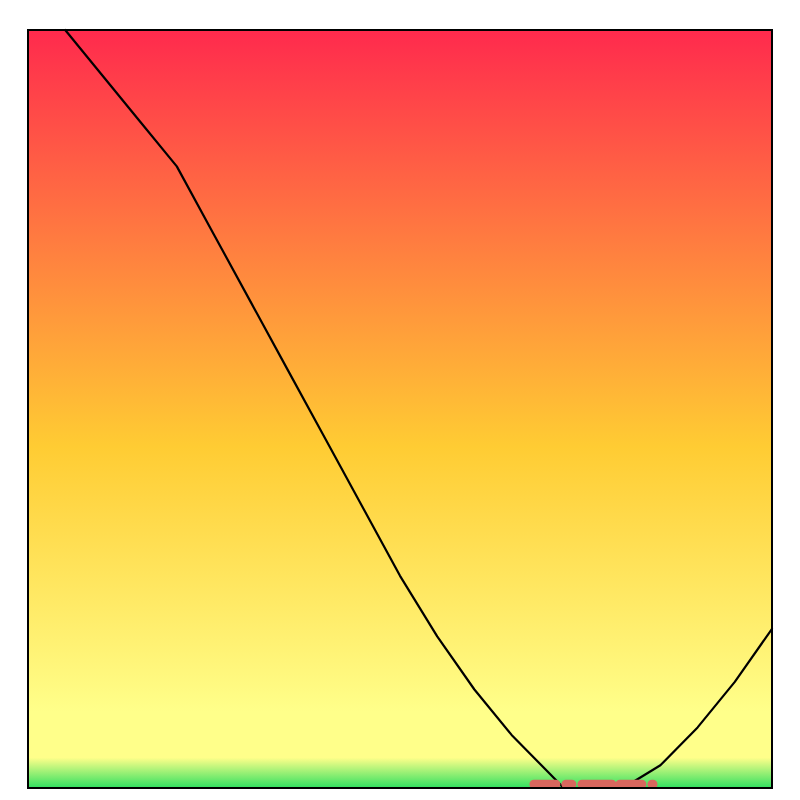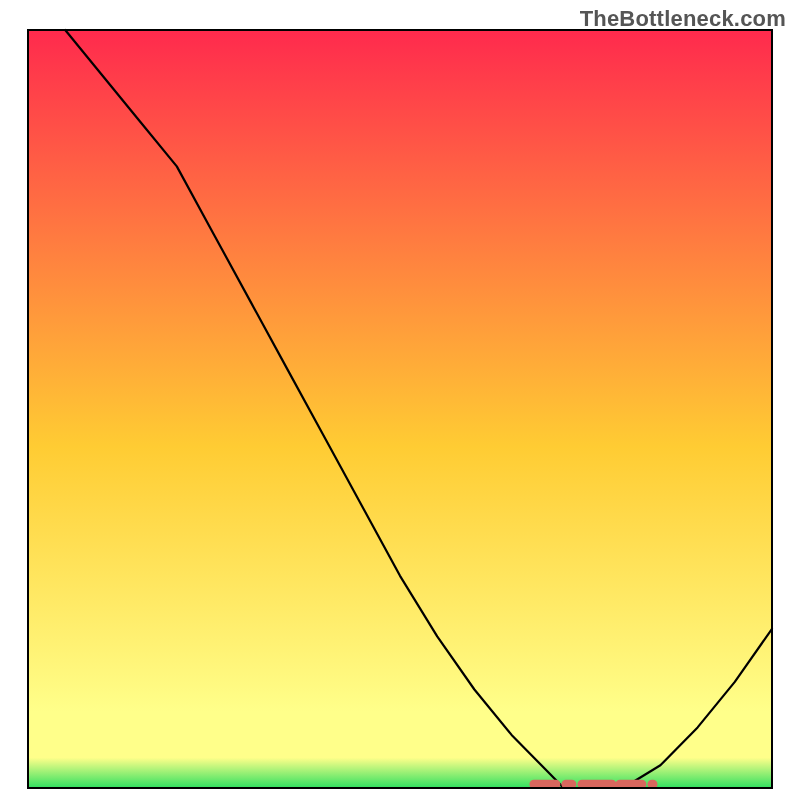--- a/index.html
+++ b/index.html
@@ -4,21 +4,20 @@
 <style>
   html,body{margin:0;padding:0;width:800px;height:800px;background:#fff;font-family:Arial,Helvetica,sans-serif}
   .wrap{position:relative;width:800px;height:800px}
   .watermark{position:absolute;top:6px;right:14px;font-size:22px;font-weight:600;color:#555;letter-spacing:.2px}
   svg{position:absolute;left:0;top:0}
 </style>
 </head>
 <body>
 
 <div class="wrap">
-  <div class="watermark">TheBottleneck.com</div>
   <svg id="chart" width="800" height="800" viewBox="0 0 800 800">
       <defs>
         <linearGradient id="bg" x1="0" y1="0" x2="0" y2="1">
           <stop offset="0%" stop-color="#ff2a4d"></stop>
           <stop offset="55%" stop-color="#ffcc33"></stop>
           <stop offset="90%" stop-color="#ffff8a"></stop>
           <stop offset="96%" stop-color="#ffff8a"></stop>
           <stop offset="100%" stop-color="#30e060"></stop>
         </linearGradient>
       </defs>

